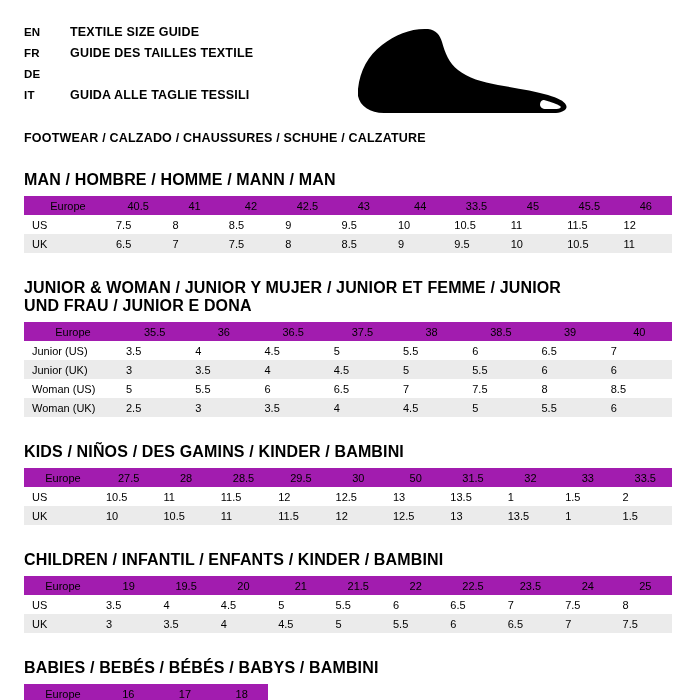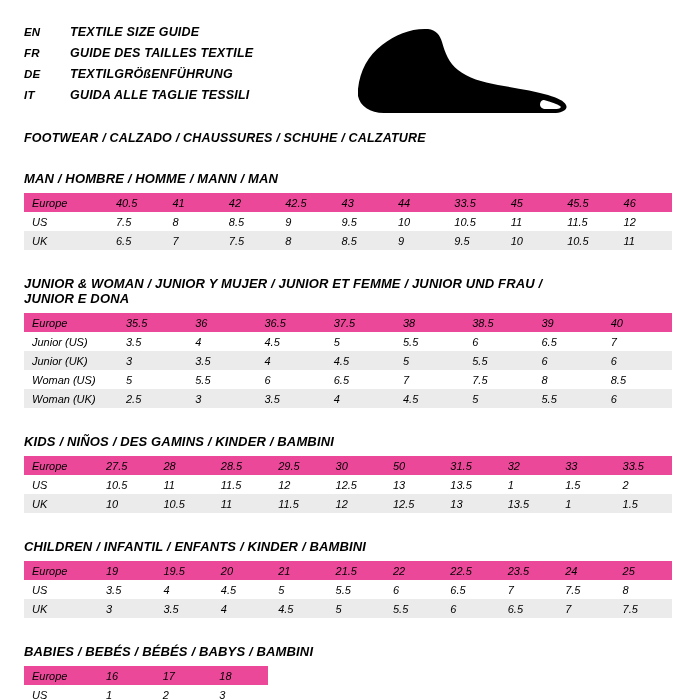--- a/index.html
+++ b/index.html
@@ -13,21 +13,20 @@
     font-family: "Liberation Sans", sans-serif;
     color: #000000;
     overflow: hidden;
   }
   .page {
     position: relative;
     width: 600px;
     height: 700px;
     box-sizing: border-box;
     padding: 22px 24px 8px 24px;
-    font-style: italic;
   }
 
   
   .lang-block {
     position: relative;
     width: 430px;
   }
   .lang-row {
     display: flex;
     align-items: baseline;
@@ -61,39 +60,40 @@
     right: 22px;
     width: 230px;
     height: 92px;
   }
 
   
   .section {
     margin-top: 26px;
   }
   .section-title {
-    font-size: 13px;
+    font-size: 16px;
     font-weight: bold;
     letter-spacing: .15px;
     margin-bottom: 7px;
   }
   table.size {
     border-collapse: collapse;
     table-layout: fixed;
     font-size: 11px;
   }
   table.size td {
     height: 19px;
     padding: 0 4px 0 8px;
     border: none;
     vertical-align: middle;
     white-space: nowrap;
   }
   tr.head td {
-    background: #ec4899;
+    background: #a21caf;
+    text-align: center;
   }
   tr.alt td {
     background: #ebebeb;
   }
   td.label {
     text-align: left;
   }
   td.val {
     text-align: left;
   }
@@ -119,21 +119,20 @@
     <div class="lang-row">
       <div class="lang-code">EN</div>
       <div class="lang-title">TEXTILE SIZE GUIDE</div>
     </div>
     <div class="lang-row">
       <div class="lang-code">FR</div>
       <div class="lang-title">GUIDE DES TAILLES TEXTILE</div>
     </div>
     <div class="lang-row">
       <div class="lang-code">DE</div>
-      <div class="lang-title">TEXTILGRÖßENFÜHRUNG</div>
     </div>
     <div class="lang-row">
       <div class="lang-code">IT</div>
       <div class="lang-title">GUIDA ALLE TAGLIE TESSILI</div>
     </div>
   </div>
 
   <div class="cat-line">FOOTWEAR / CALZADO / CHAUSSURES / SCHUHE / CALZATURE</div>
 
   <svg class="shoe" viewBox="0 0 230 92">

